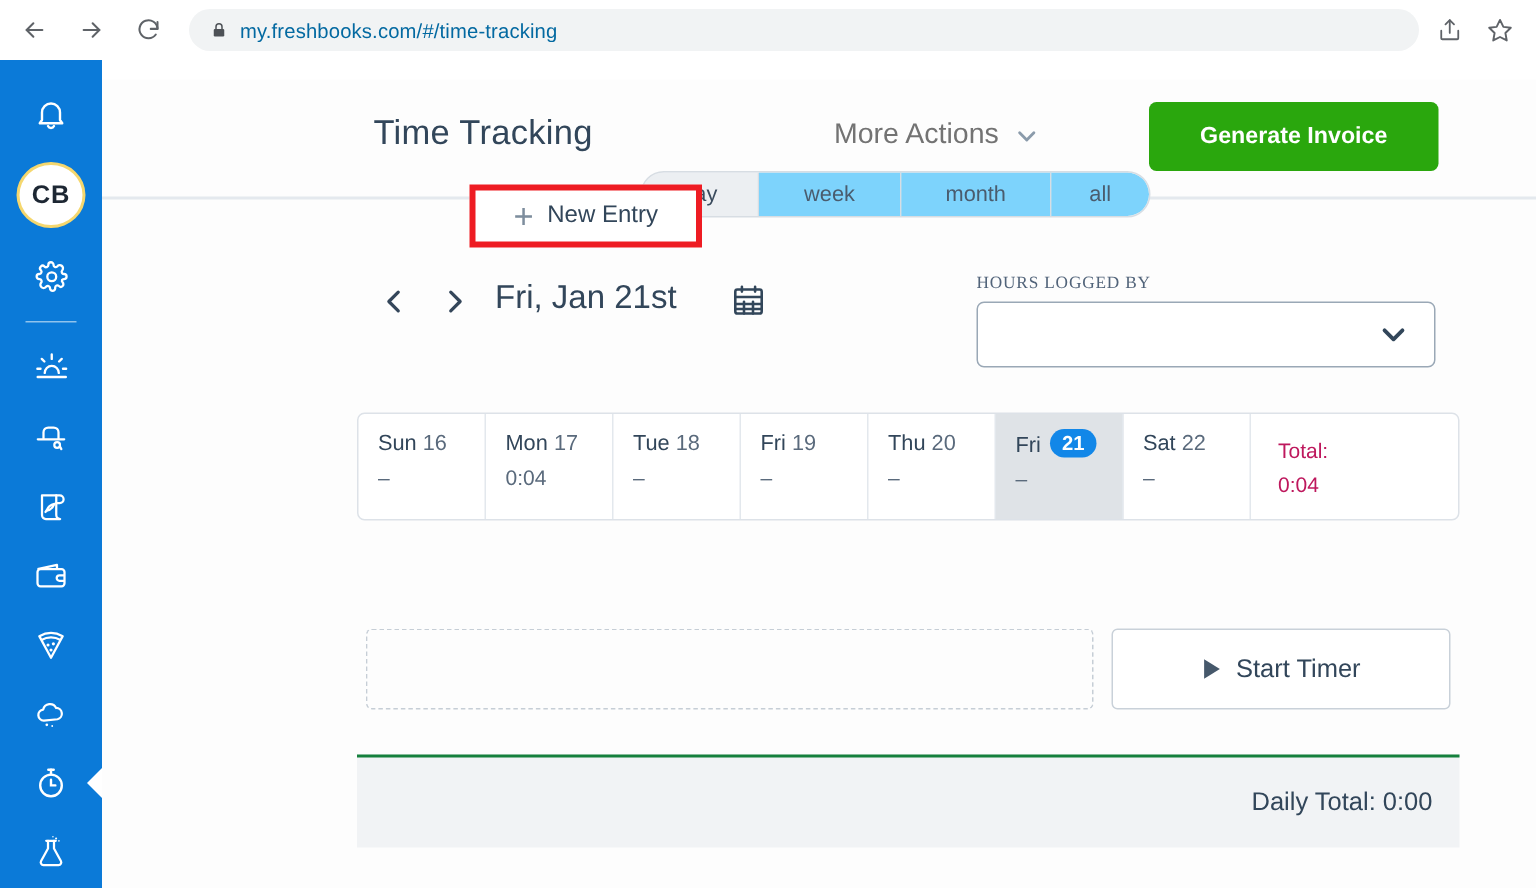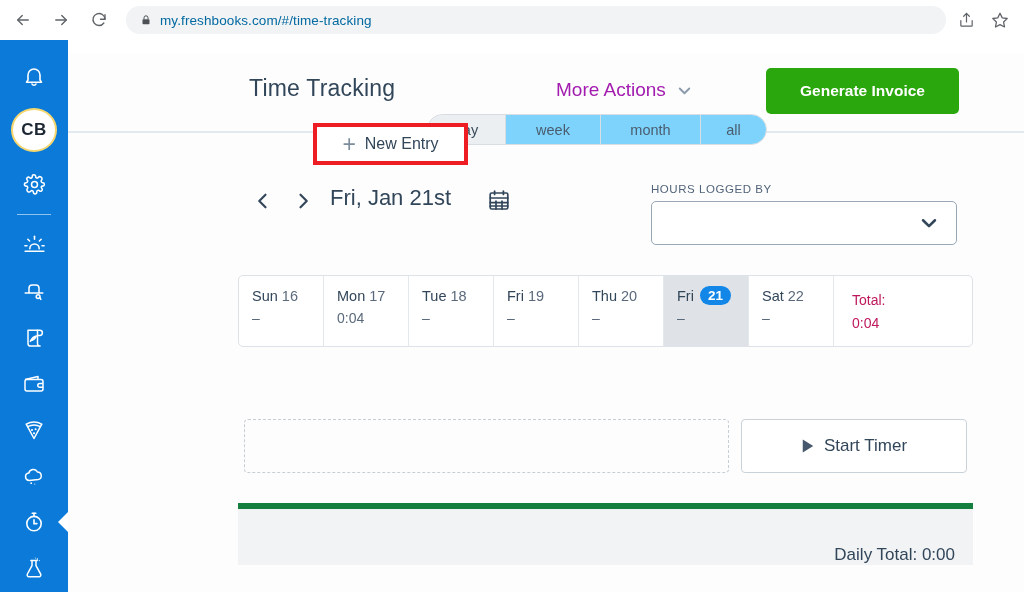--- a/index.html
+++ b/index.html
@@ -74,21 +74,21 @@
     width: 1001px; height: 552px; background: #fdfdfd;
     overflow: hidden;
   }
   .topbar { position: relative; height: 78px; }
   .page-title {
     position: absolute; left: 181px; top: 22px;
     font-size: 23px; color: #32465a; letter-spacing: 0.2px;
   }
   .more-actions {
     position: absolute; left: 488px; top: 26px;
-    font-size: 19px; color: #a21caf;
+    font-size: 19px; color: #737373;
     display: flex; align-items: center; gap: 9px;
   }
   .more-actions .chev { display: flex; align-items: center; color: #8b9bab; }
   .gen-invoice {
     position: absolute; left: 698px; top: 15px;
     width: 193px; height: 46px; border-radius: 5px;
     background: #2aa70d; color: #ffffff;
     font-size: 15.5px; font-weight: bold;
     display: flex; align-items: center; justify-content: center;
     border: none; cursor: pointer;
@@ -122,21 +122,21 @@
   .date-row { position: absolute; left: 0; top: 118px; width: 956px; height: 88px; }
   .arrows { position: absolute; left: 185px; top: 18px; display: flex; gap: 20px; }
   .arrow { color: #34465a; cursor: pointer; display:flex; align-items:center; }
   .date-label {
     position: absolute; left: 262px; top: 14px;
     font-size: 22px; color: #32465a;
   }
   .cal-icon { position: absolute; left: 419px; top: 16px; color: #32465a; cursor: pointer; }
 
   .hours-logged {
-    position: absolute; left: 583px; top: 12px; width: 308px;
+    position: absolute; left: 583px; top: 12px; width: 308px; font-family: Liberation Serif, serif;
   }
   .hl-label {
     font-size: 11.5px; color: #52647a; letter-spacing: 0.55px;
     margin-bottom: 6px;
   }
   .hl-select {
     width: 306px; height: 44px;
     border: 1px solid #9aa8b6; border-radius: 5px; background: #ffffff;
     display: flex; align-items: center; justify-content: flex-end;
     padding-right: 16px; cursor: pointer;
@@ -204,22 +204,22 @@
     display: flex; align-items: center; justify-content: center; gap: 9px;
     cursor: pointer;
   }
   .st-play { color: #46586b; font-size: 15px; line-height: 0; }
   .st-text { font-size: 17px; color: #32465a; }
 
   
   .daily-total {
     position: absolute; left: 170px; top: 450px;
     width: 735px; height: 62px;
-    background: #f1f3f5; border-top: 6px solid #15803d;
-    display: flex; align-items: flex-end; justify-content: flex-end;
+    background: #f1f3f5; border-top: 2px solid #15803d;
+    display: flex; align-items: center; justify-content: flex-end;
     padding-right: 18px;
   }
   .dt-text { font-size: 17px; color: #32465a; }
 </style>
 </head>
 <body>
 
 <div id="app">
 
   <div class="browser-bar">

